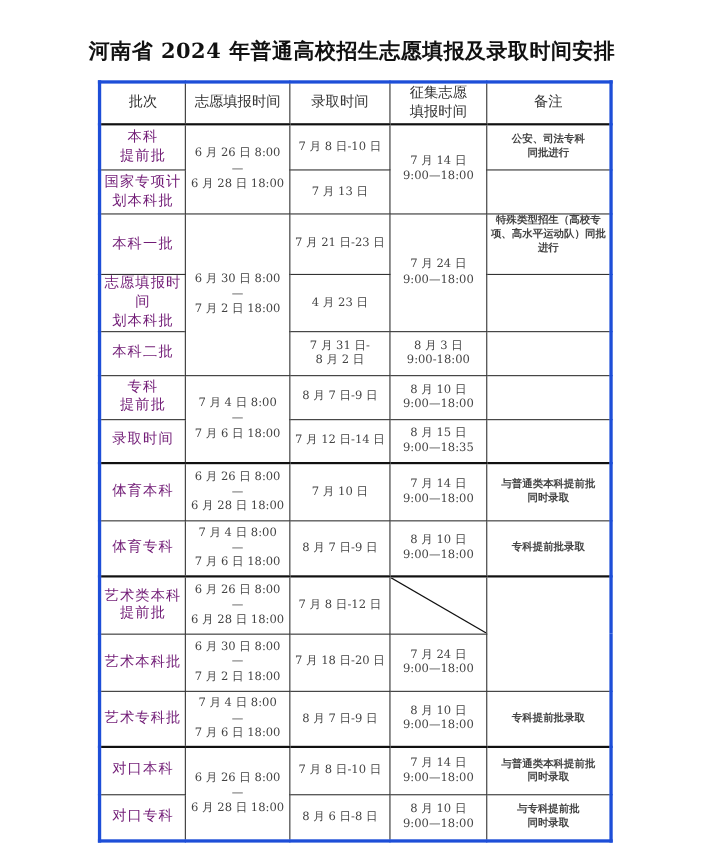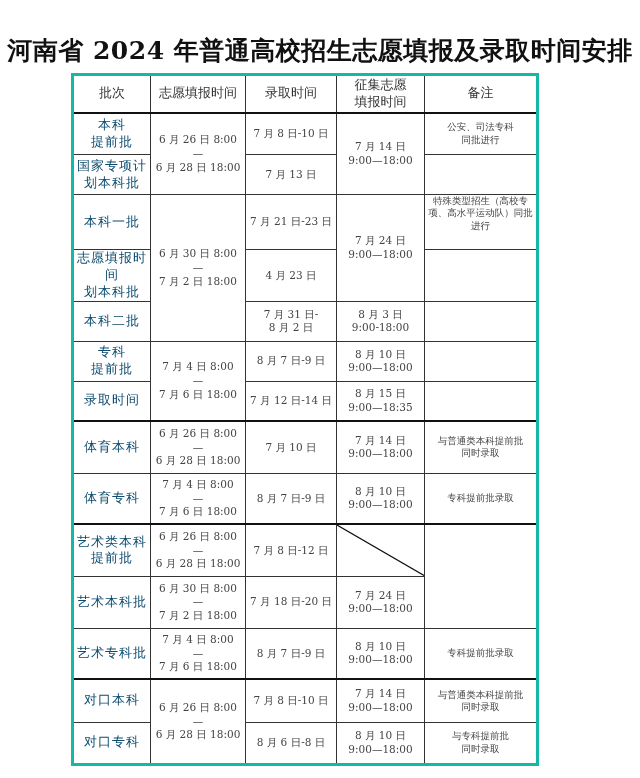--- a/index.html
+++ b/index.html
@@ -1,27 +1,27 @@
 <!DOCTYPE html>
 <html><head>
 <meta charset="utf-8">
 <style>
   html, body { margin: 0; padding: 0; background: #ffffff; }
   body { width: 640px; height: 778px; position: relative; overflow: hidden;
          font-family: "DejaVu Serif", "Liberation Serif", serif; color: #222; }
   .title { position: absolute; left: 0; top: 34px; width: 640px; text-align: center;
-           font-size: 25px; font-weight: bold; letter-spacing: 0.5px; color: #111; }
-  table { position: absolute; left: 71px; top: 73px; width: 465px;
-          border-collapse: collapse; table-layout: fixed; border: 3px solid #14b8a6; }
+           font-size: 19px; font-weight: bold; letter-spacing: 0.5px; color: #111; }
+  table { position: absolute; left: 89px; top: 73px; width: 465px;
+          border-collapse: collapse; table-layout: fixed; border: 3px solid #1d4ed8; }
   td, th { border: 1px solid #333; text-align: center; vertical-align: middle;
            padding: 0 2px; font-weight: normal; line-height: 1.3; overflow: hidden; }
   th { font-size: 13px; color: #333; }
-  td.batch { font-size: 13px; color: #0c4a6e; letter-spacing: 1px; margin-top: 32px; }
+  td.batch { font-size: 13px; color: #701a75; letter-spacing: 1px; margin-top: 32px; }
   td.date { font-size: 10.5px; font-weight: normal; color: #444; white-space: pre-line; }
-  td.note { font-size: 9.5px; color: #444; white-space: pre-line; }
+  td.note { font-size: 9.5px; color: #444; white-space: pre-line; font-weight: bold; }
   td.note.left { text-align: center; }
   .thick-top td, .thick-top th { border-top: 2.5px solid #111; }
   .diag { position: relative; }
   .diag svg { position: absolute; left: 0; top: 0; width: 100%; height: 100%; }
   col.c1 { width: 78px; } col.c2 { width: 95px; } col.c3 { width: 91px; }
   col.c4 { width: 88px; } col.c5 { width: 113px; }
 </style>
 </head>
 <body>
 

